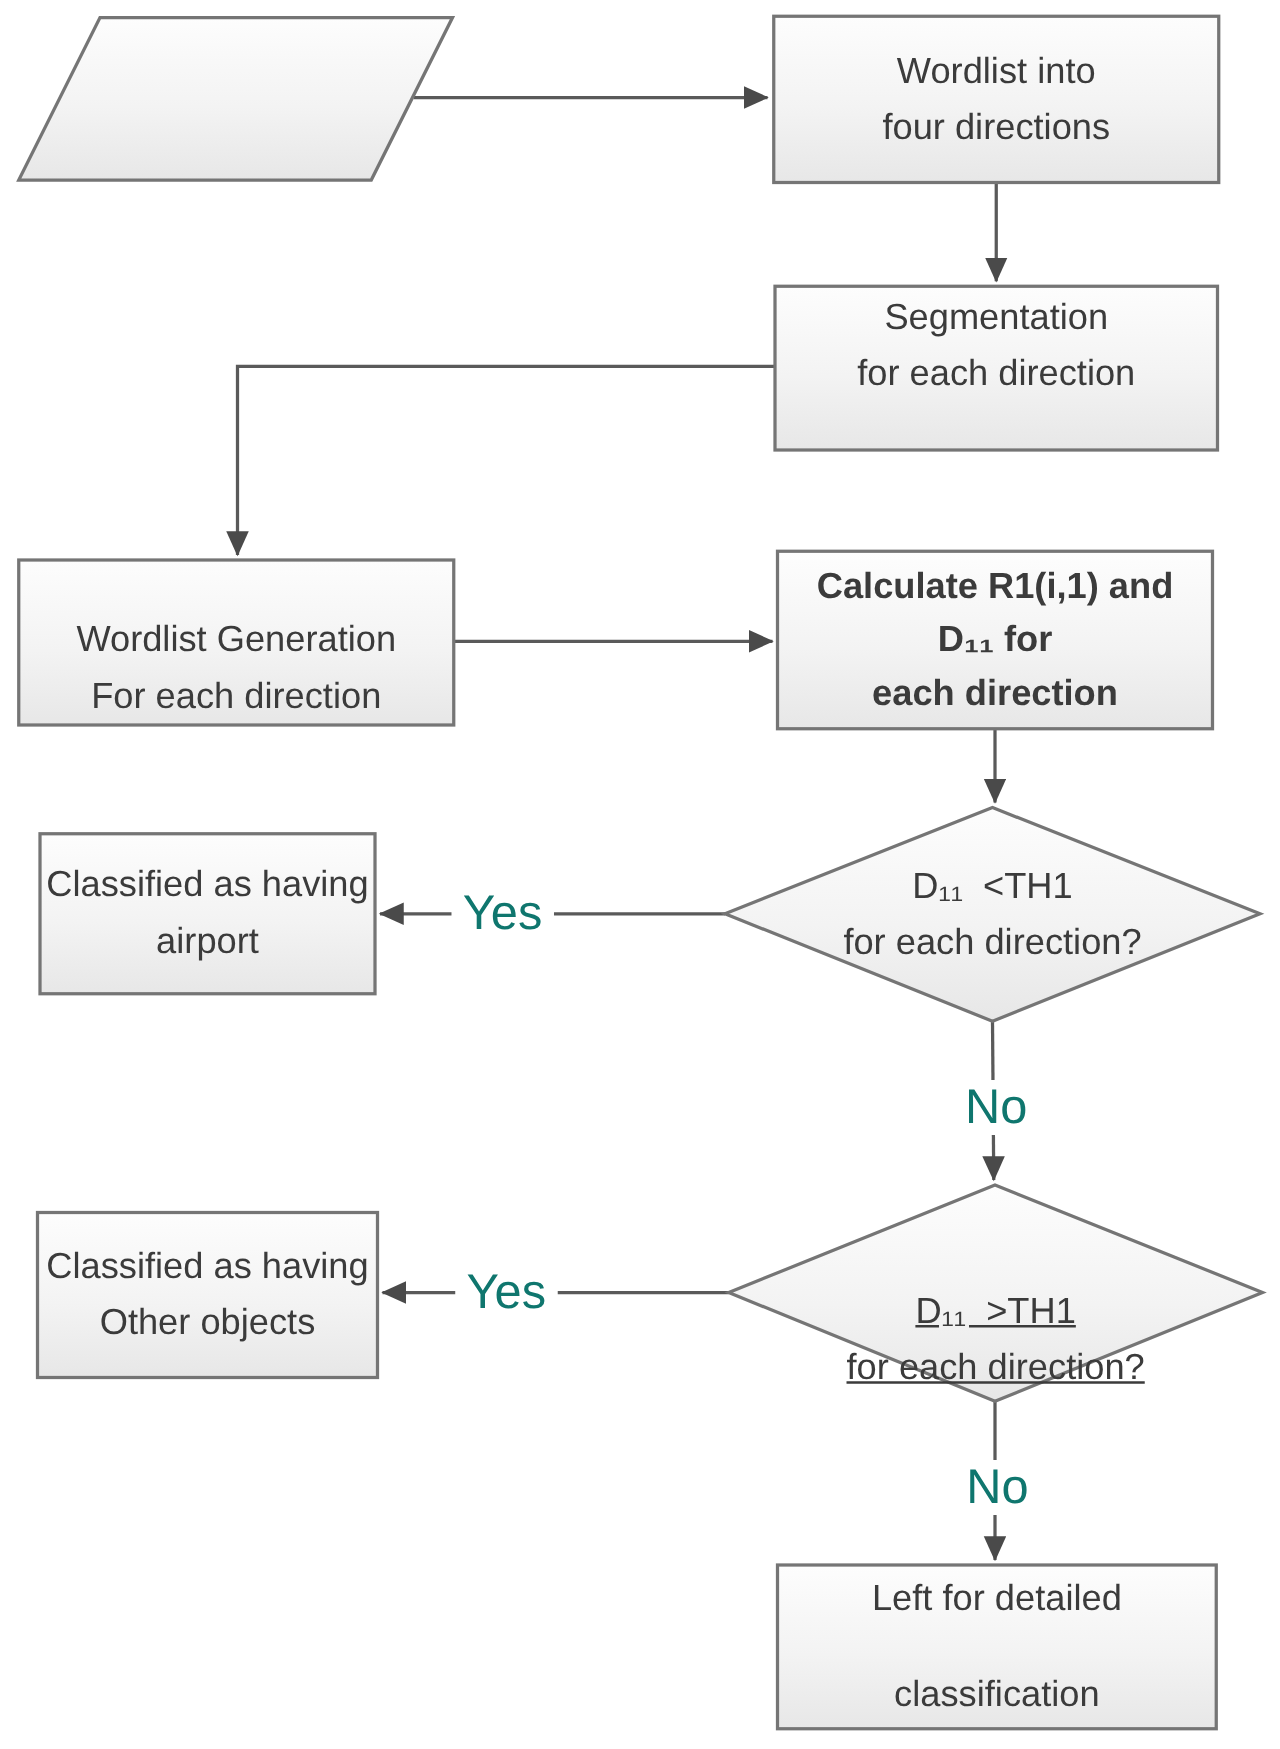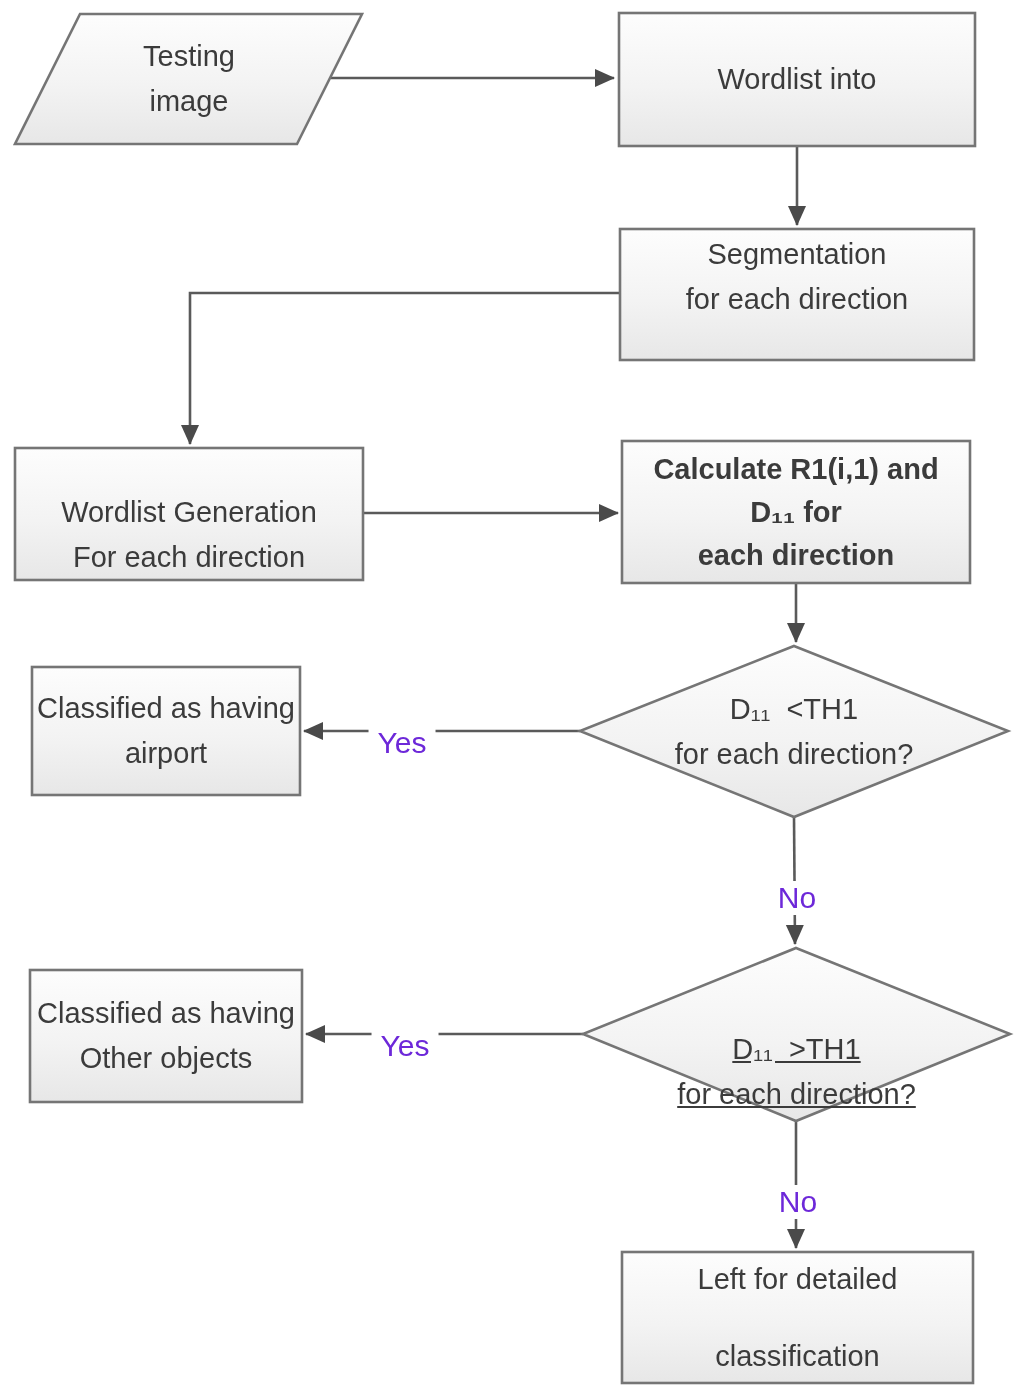--- a/index.html
+++ b/index.html
@@ -37,24 +37,23 @@
   }
   .node-text.small-lh {
     line-height: 43px;
     font-weight: bold;
   }
   .edge-label {
     position: absolute;
     transform: translate(-50%, -50%);
     background: #ffffff;
     padding: 0 9px;
-    font-size: 30px;
-    color: #6d28d9;
+    font-size: 39px;
+    color: #0f766e;
     z-index: 3;
-    margin-top: 12px;
   }
   svg .shape {
     fill: url(#shapeFill);
     stroke: #757575;
     stroke-width: 2.6;
   }
   svg .edge {
     fill: none;
     stroke: #5a5a5a;
     stroke-width: 2.6;
@@ -92,27 +91,24 @@
     <rect class="shape" x="620" y="229" width="354" height="131"></rect>
     <rect class="shape" x="15" y="448" width="348" height="132"></rect>
     <rect class="shape" x="622" y="441" width="348" height="142"></rect>
     <polygon class="shape" points="794,646 1008,731 794,817 580,731"></polygon>
     <rect class="shape" x="32" y="667" width="268" height="128"></rect>
     <polygon class="shape" points="796,948 1010,1034 796,1121 583,1034"></polygon>
     <rect class="shape" x="30" y="970" width="272" height="132"></rect>
     <rect class="shape" x="622" y="1252" width="351" height="131"></rect>
   </svg>
 
-  <div class="node-text" style="left:15px; top:14px; width:348px; height:130px;">
-    <span>Testing</span>
-    <span>image</span>
-  </div>
 
   <div class="node-text" style="left:619px; top:13px; width:356px; height:133px;">
     <span>Wordlist into</span>
+    <span>four directions</span>
   </div>
 
   <div class="node-text" style="left:620px; top:229px; width:354px; height:95px;">
     <span>Segmentation</span>
     <span>for each direction</span>
   </div>
 
   <div class="node-text" style="left:15px; top:448px; width:348px; height:132px;justify-content:flex-end;">
     <span>Wordlist Generation</span>
     <span>For each direction</span>

